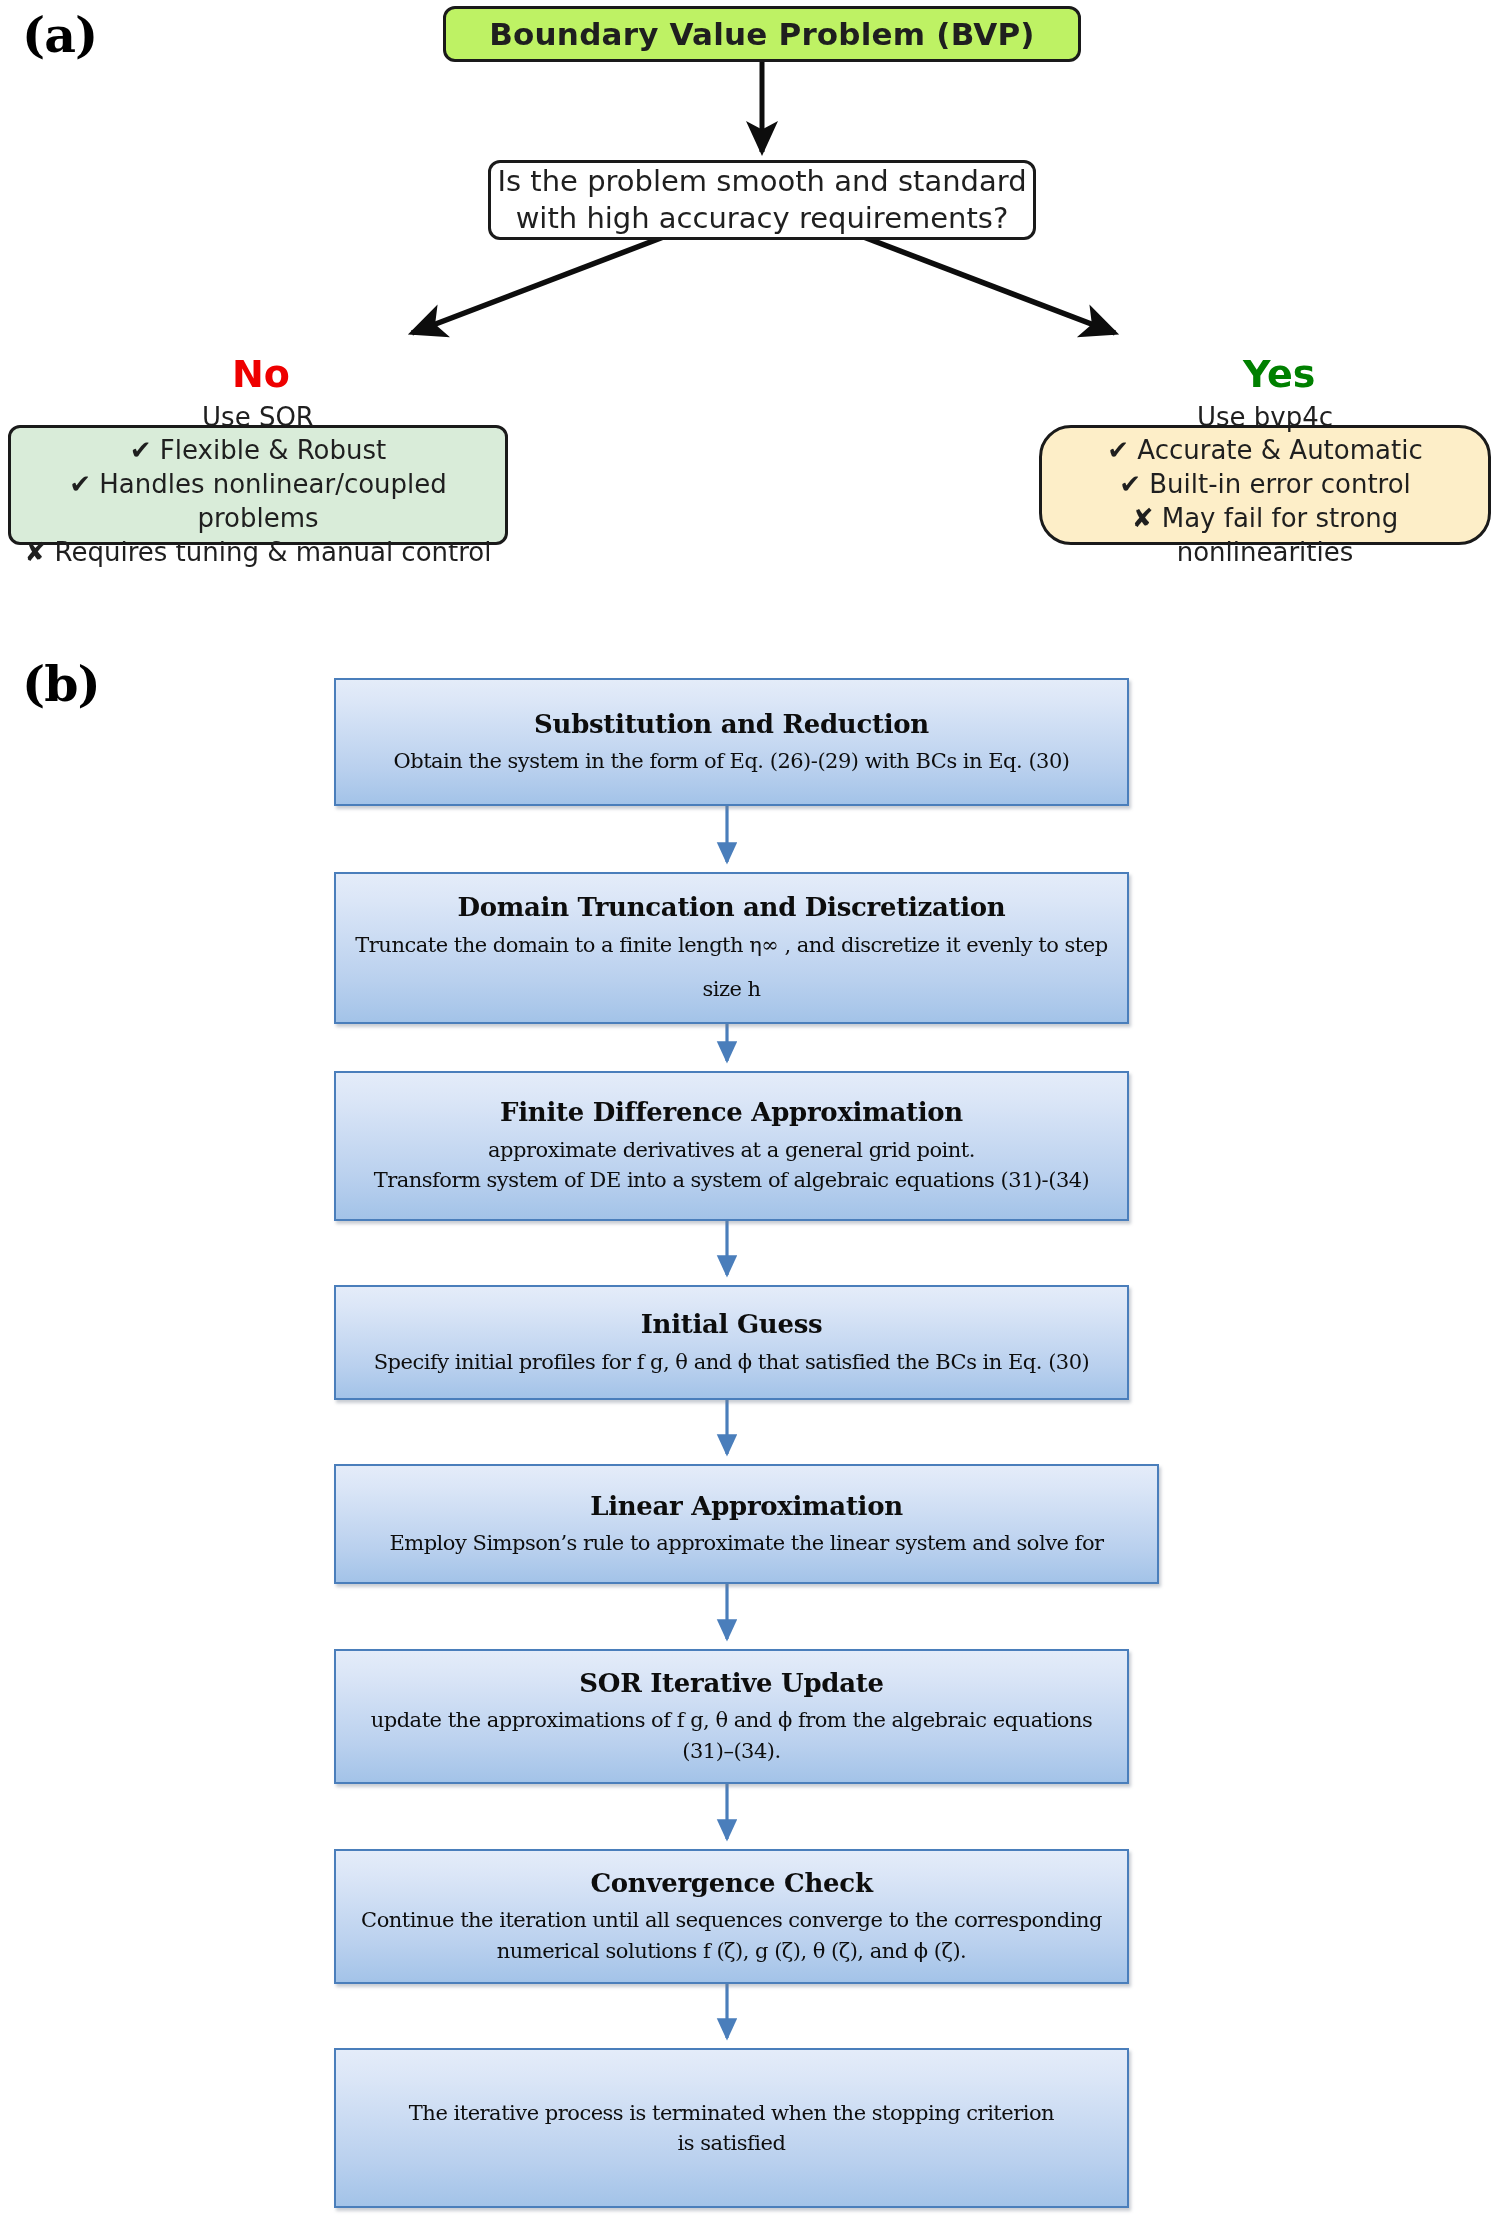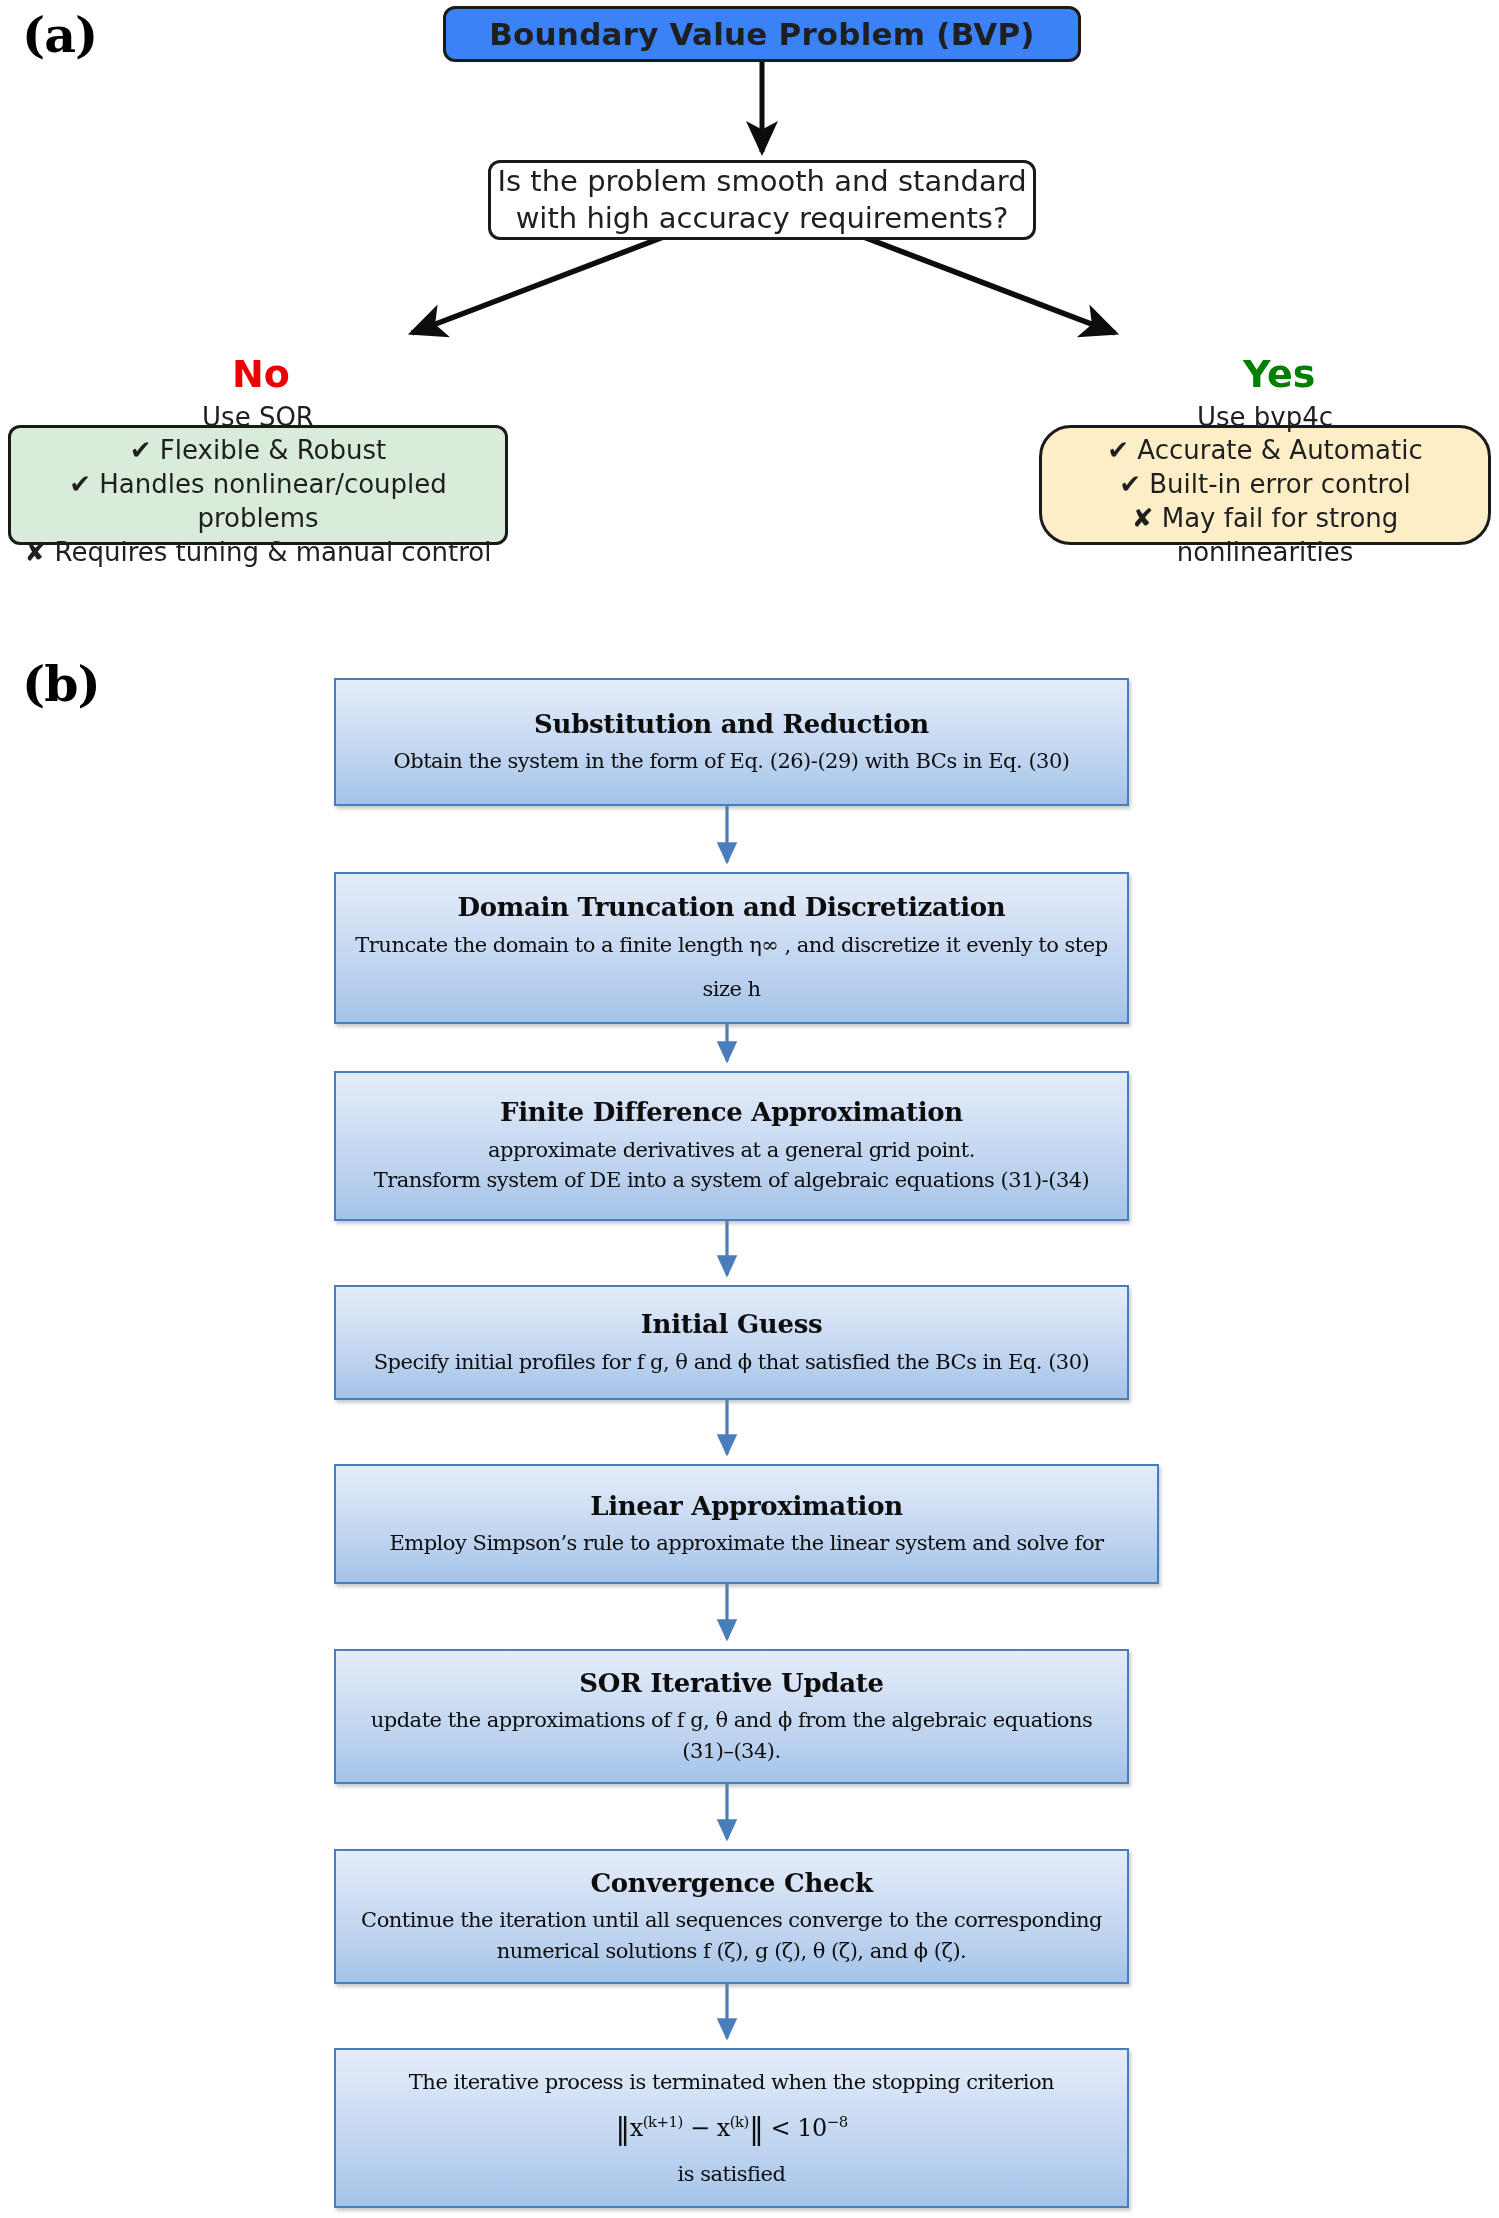--- a/index.html
+++ b/index.html
@@ -4,21 +4,21 @@
 <style>
   html,body{margin:0;padding:0;background:#ffffff;}
   body{width:1499px;height:2218px;position:relative;font-family:"DejaVu Sans",sans-serif;overflow:hidden;}
 
   .panel-label{position:absolute;font-family:"DejaVu Serif",serif;font-weight:bold;font-size:49px;color:#000;letter-spacing:-1px;}
 
   
   .a-box{position:absolute;box-sizing:border-box;border:3px solid #1a1a1a;border-radius:12px;
          display:flex;align-items:center;justify-content:center;text-align:center;
          font-family:"DejaVu Sans",sans-serif;color:#1f1f1f;}
-  .a-root{background:#3b82f6;font-weight:bold;font-size:31px;letter-spacing:0.2px;}
+  .a-root{background:#bef264;font-weight:bold;font-size:31px;letter-spacing:0.2px;}
   .a-decision{background:#ffffff;font-size:29px;line-height:1.26;font-weight:400;}
   .a-leaf{font-size:26px;line-height:1.3;font-weight:400;}
   .a-sor{background:#d9ecd9;}
   .a-bvp{background:#fdeec8;}
   .a-leaf .title{display:block;}
 
   .branch-word{position:absolute;font-family:"DejaVu Sans",sans-serif;font-weight:bold;font-size:38px;}
 
   svg.edges{position:absolute;left:0;top:0;width:1499px;height:2218px;pointer-events:none;}
 
@@ -165,18 +165,15 @@
   <div class="b-title">Convergence Check</div>
   <div class="b-body">
     <div>Continue the iteration until all sequences converge to the corresponding</div>
     <div>numerical solutions f (ζ), g (ζ), θ (ζ), and ϕ (ζ).</div>
   </div>
 </div>
 
 <div class="b-box" style="left:334px;top:2048px;width:795px;height:160px;">
   <div class="b-body">
     <div>The iterative process is terminated when the stopping criterion</div>
-    <div class="eq">
-      <span class="nrm">‖</span>x<sup>(k+1)</sup> − x<sup>(k)</sup><span class="nrm">‖</span> &lt; 10<sup>−8</sup>
-    </div>
     <div>is satisfied</div>
   </div>
 </div>
 
 </body></html>

